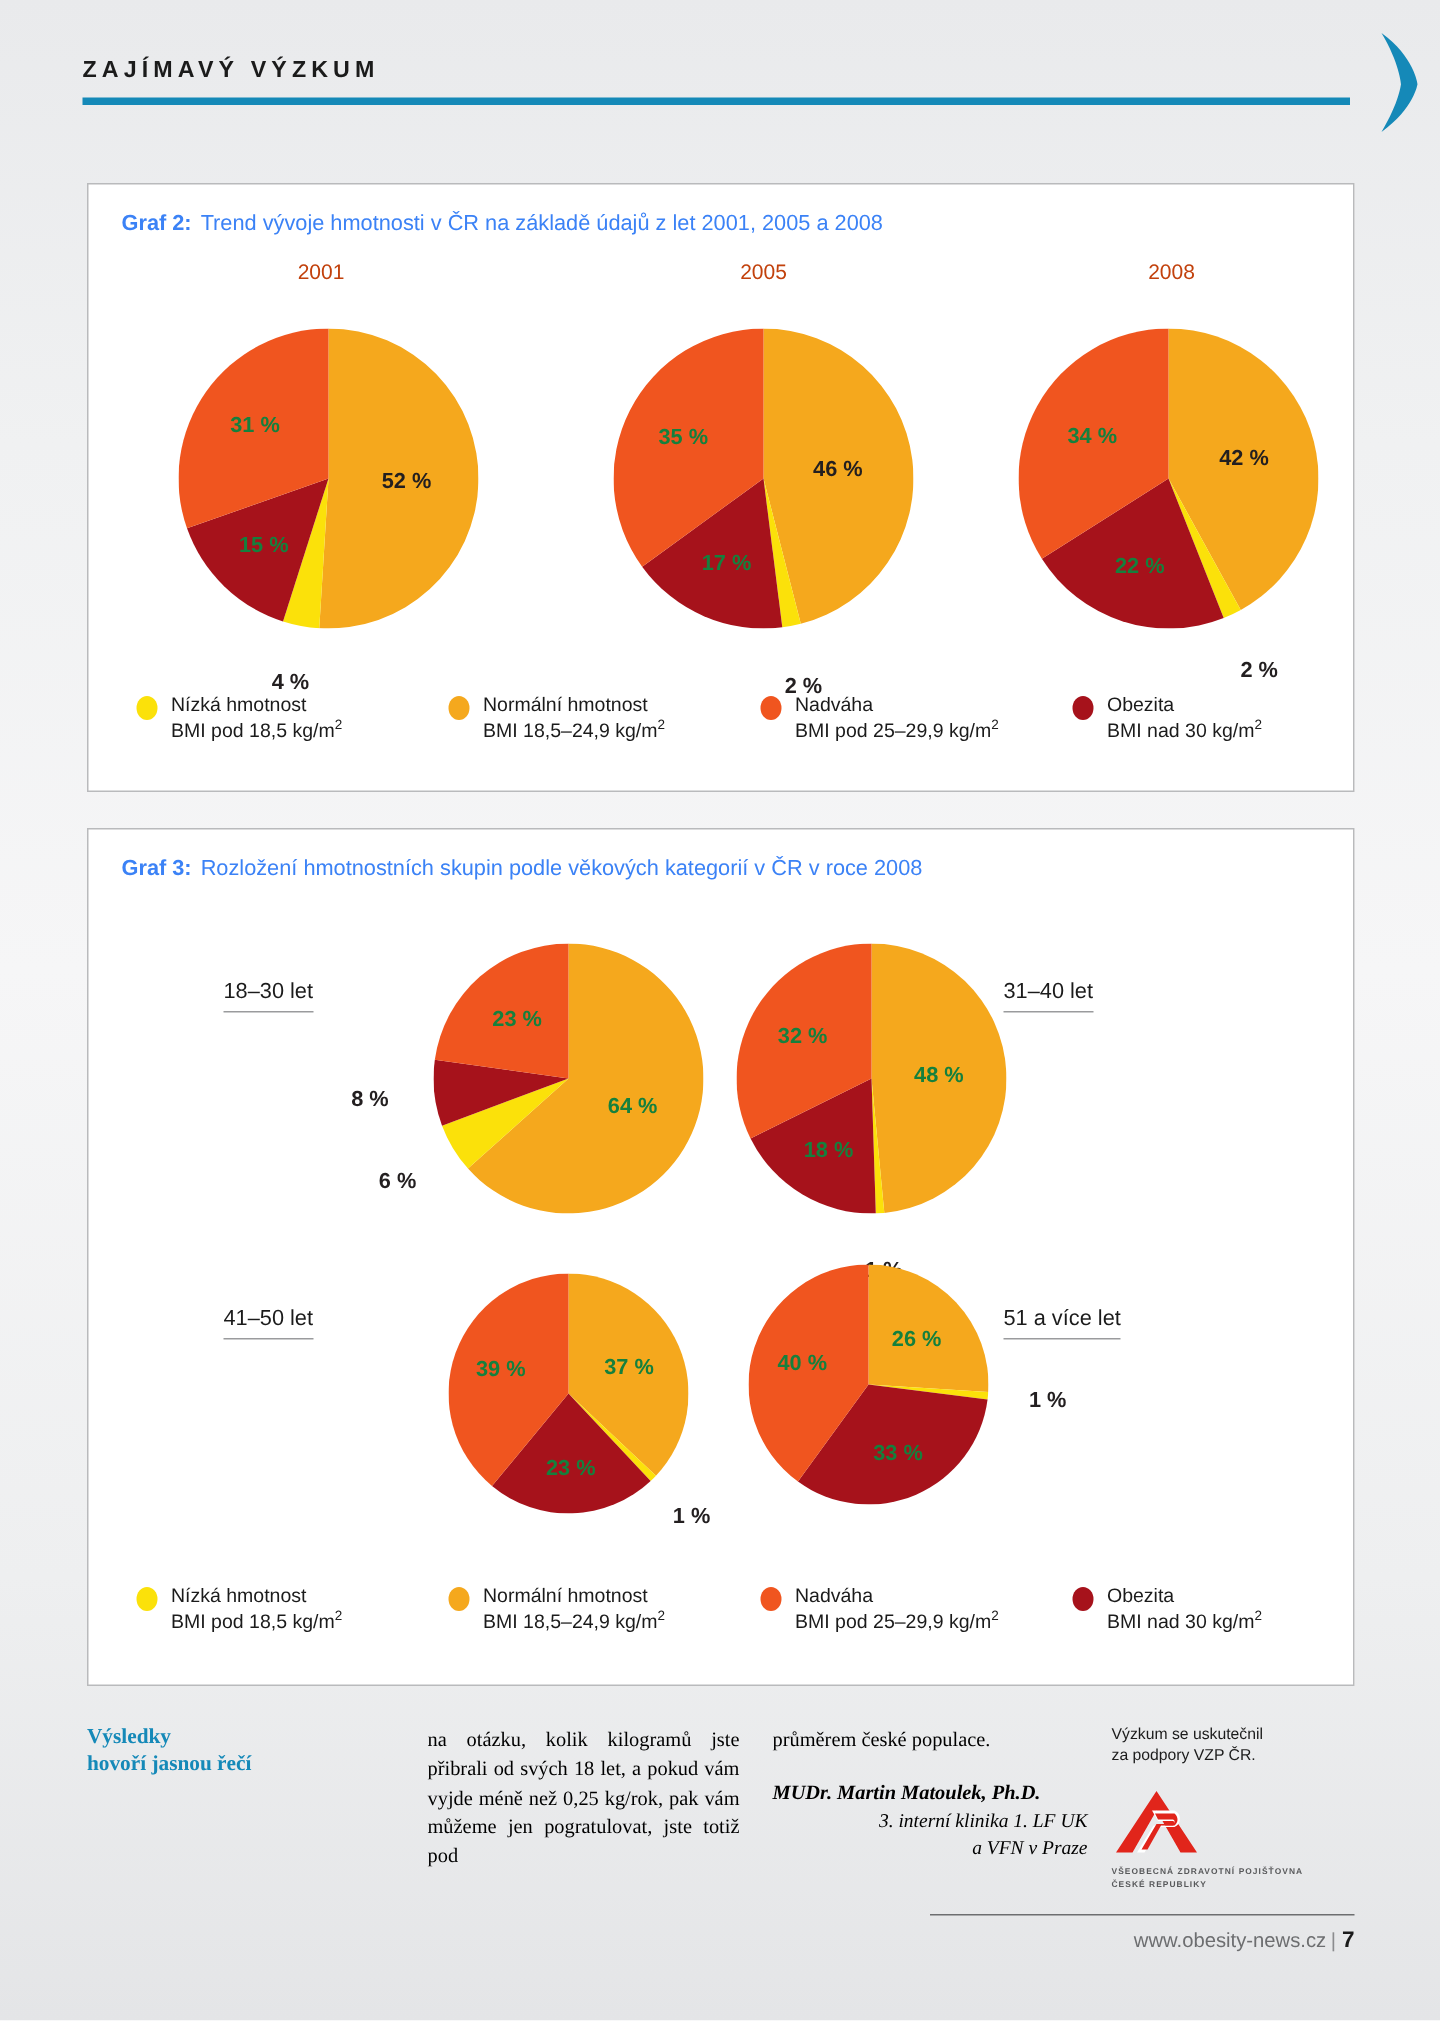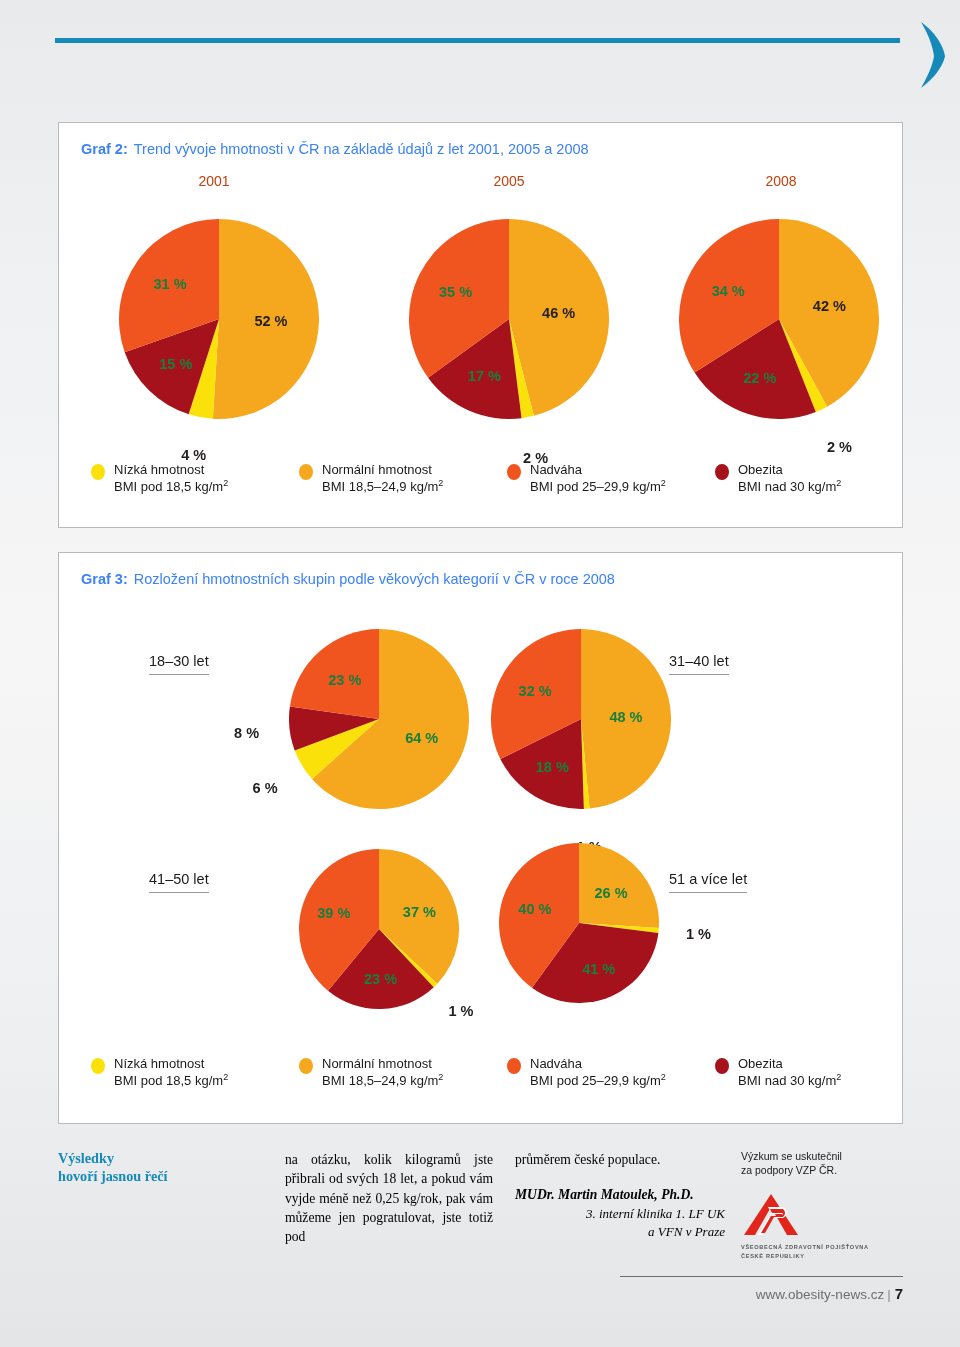--- a/index.html
+++ b/index.html
@@ -117,20 +117,21 @@
   }
   .footer .pg { color: #1b1b1b; font-weight: 700; font-size: 15px; margin-left: 4px; }
   .footer .sep { color: #8b8c8e; margin-left: 3px; }
 </style>
 </head>
 <body>
 
 <div class="page">
 
   <div class="header">
+    <div class="header-title">ZAJÍMAVÝ VÝZKUM</div>
     <div class="header-rule"></div>
     <svg class="header-arrow" viewBox="0 0 44 78">
       <path d="M10 6 C32 22 34 40 34 40 C34 40 32 56 10 72 C22 52 23 40 23 40 C23 40 22 26 10 6 Z" fill="#1589b8"></path>
     </svg>
   </div>
 
   <div class="panel" id="panel-graf2">
     <div class="graf-caption">
       <b>Graf 2:</b><span>Trend vývoje hmotnosti v ČR na základě údajů z let 2001, 2005 a 2008</span>
     </div>
@@ -244,21 +245,21 @@
       </div>
     <div class="pie-wrap" id="pie-6" style="left:440px; top:290px; width:160px; height:160px;">
         <svg class="pie-svg" width="160" height="160" viewBox="0 0 160 160">
           <path d="M 80 80 L 80 0 A 80 80 0 0 1 159.84213827426174 85.02324156234508 Z" fill="#f5a81d"></path>
           <path d="M 80 80 L 159.84213827426174 85.02324156234508 A 80 80 0 0 1 159.3691761051582 90.02665868514435 Z" fill="#fbe10a"></path>
           <path d="M 80 80 L 159.3691761051582 90.02665868514435 A 80 80 0 0 1 32.97717981660216 144.72135954999578 Z" fill="#a6121b"></path>
           <path d="M 80 80 L 32.97717981660216 144.72135954999578 A 80 80 0 0 1 79.99999999999999 0 Z" fill="#f0551f"></path>
         </svg>
         <div class="pie-label inside" style="left: 112.075px; top: 49.8799px;">26 %</div>
         <div class="pie-label outside" style="left: 199.467px; top: 91.293px;">1 %</div>
-        <div class="pie-label inside" style="left: 99.6985px; top: 125.521px;">41 %</div>
+        <div class="pie-label inside" style="left: 99.6985px; top: 125.521px;">33 %</div>
         <div class="pie-label inside" style="left: 35.871px; top: 65.6616px;">40 %</div>
       </div>
 
     <div class="legend" id="legend-bottom" style="left:32px; top:502px; width:790px;">
         <div class="legend-item" style="width: 208px;">
           <span class="legend-dot" style="background: rgb(251, 225, 10);"></span>
           <span class="legend-text"><span>Nízká hmotnost</span><span class="l2">BMI pod 18,5 kg/m<sup>2</sup></span></span>
         </div>
         <div class="legend-item" style="width: 208px;">
           <span class="legend-dot" style="background: rgb(245, 168, 29);"></span>

